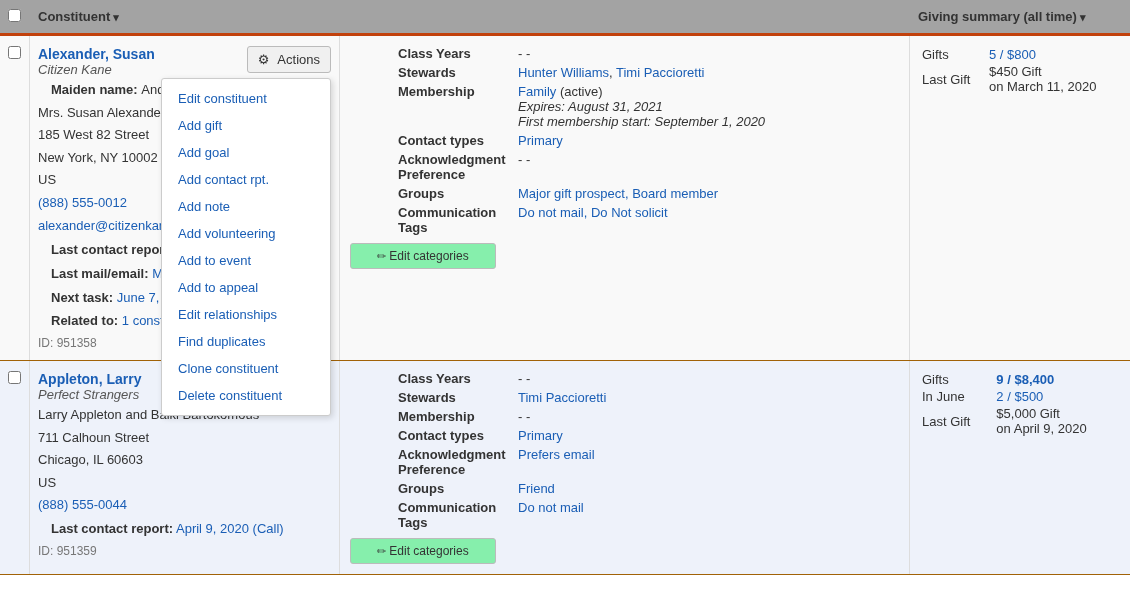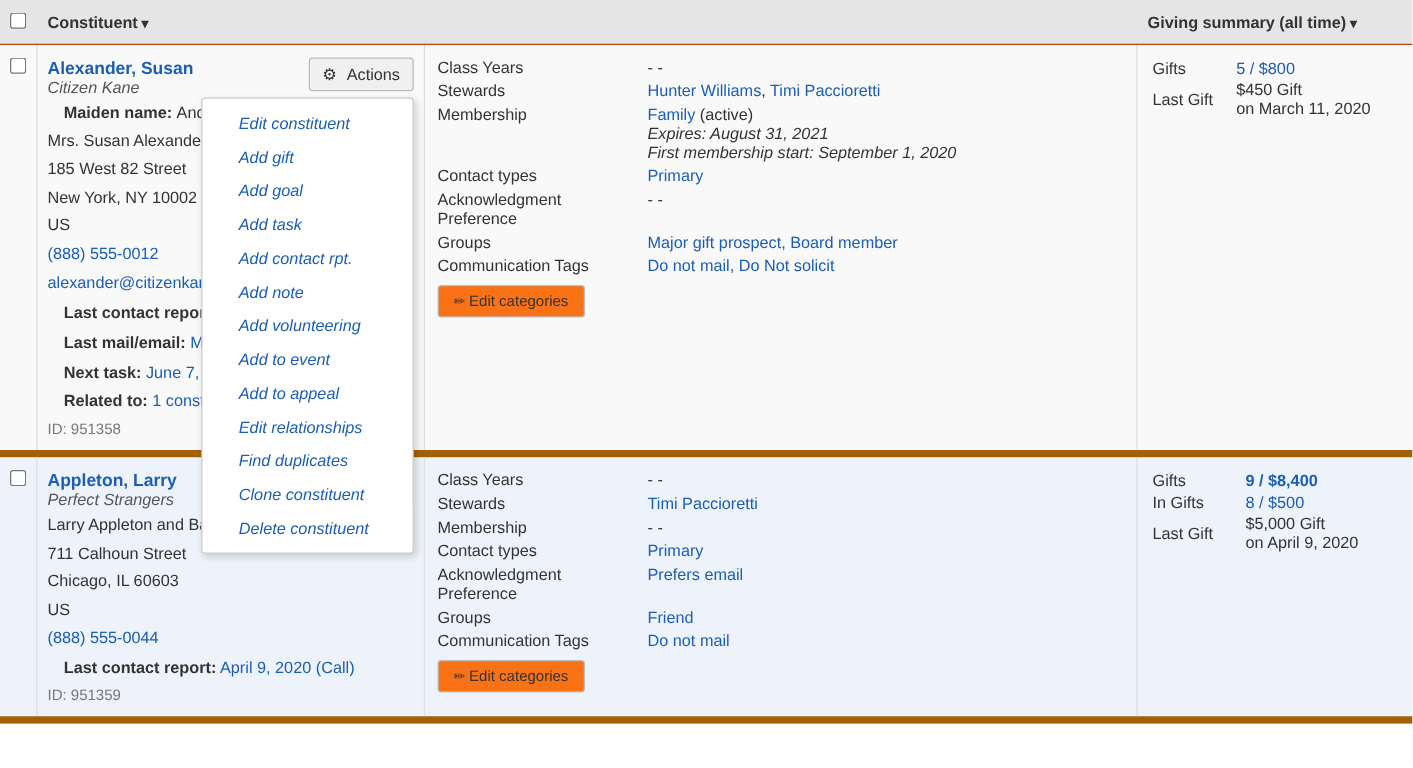--- a/index.html
+++ b/index.html
@@ -1,32 +1,32 @@
 <!DOCTYPE html>
 <html><head>
   <meta charset="utf-8">
   <style>
     * { box-sizing: border-box; margin: 0; padding: 0; }
     body { font-family: Arial, sans-serif; font-size: 13px; color: #333; background: #fff; width: 1130px; }
 
     .table-header {
       display: flex;
-      background: #e5e5e5;
-      border-bottom: 1px solid #c2410c;
+      background: #a3a3a3;
+      border-bottom: 3px solid #c2410c;
       align-items: center;
       min-height: 36px;
     }
     .col-check { width: 30px; min-width: 30px; padding: 8px; }
     .col-constituent { flex: 0 0 310px; padding: 8px 8px; font-weight: bold; font-size: 13px; }
     .col-middle { flex: 1; padding: 8px; }
     .col-giving { flex: 0 0 220px; padding: 8px; font-weight: bold; font-size: 13px; }
 
     .constituent-row {
       display: flex;
-      border-bottom: 6px solid #a16207;
+      border-bottom: 1px solid #a16207;
       position: relative;
       background: #fff;
     }
     .constituent-row:nth-child(even) { background: #f9f9f9; }
 
     .cell-check {
       width: 30px; min-width: 30px;
       padding: 10px 8px;
       border-right: 1px solid #ddd;
     }
@@ -73,43 +73,42 @@
     .dropdown-menu {
       position: absolute;
       top: 42px;
       right: 8px;
       background: #fff;
       border: 1px solid #ccc;
       border-radius: 3px;
       box-shadow: 2px 2px 6px rgba(0,0,0,0.15);
       z-index: 100;
       min-width: 170px;
-      padding: 6px 13px;
-      font-style: italic;
+      padding: 6px 0;
     }
     .dropdown-item {
       display: block;
       padding: 6px 16px;
       color: #1a5eb5;
       text-decoration: none;
       cursor: pointer;
       font-size: 13px;
     }
 
     .info-grid { display: grid; grid-template-columns: 160px 1fr; gap: 4px 8px; }
-    .info-label { font-weight: normal; color: #333; }
+    .info-label { font-weight: bold; color: #333; margin-left: 48px; }
     .info-value { color: #333; }
     .info-link { color: #1a5eb5; text-decoration: none; }
 
     .edit-categories-btn {
       margin-top: 8px;
-      background: #f97316;
+      background: #86efac;
       border: 1px solid #bbb;
       border-radius: 3px;
-      padding: 5px 12px;
+      padding: 5px 26px;
       font-size: 12px;
       cursor: pointer;
       color: #333;
     }
 
     .gear-icon::before { content: "⚙"; margin-right: 3px; }
     .pencil-icon::before { content: "✏ "; font-size: 11px; }
 
     .chevron::after { content: "▾"; margin-left: 3px; font-size: 11px; }
 
@@ -167,21 +166,20 @@
     <button class="actions-btn">
       <span class="gear-icon"></span>
       <span>Actions</span>
     </button>
 
     
     <div class="dropdown-menu" id="dropdown1">
       <a class="dropdown-item">Edit constituent</a>
       <a class="dropdown-item">Add gift</a>
       <a class="dropdown-item">Add goal</a>
-      <a class="dropdown-item">Add task</a>
       <a class="dropdown-item">Add contact rpt.</a>
       <a class="dropdown-item">Add note</a>
       <a class="dropdown-item">Add volunteering</a>
       <a class="dropdown-item">Add to event</a>
       <a class="dropdown-item">Add to appeal</a>
       <a class="dropdown-item">Edit relationships</a>
       <a class="dropdown-item">Find duplicates</a>
       <a class="dropdown-item">Clone constituent</a>
       <a class="dropdown-item">Delete constituent</a>
     </div>
@@ -292,22 +290,22 @@
   </div>
 
   <div class="cell-giving">
     <table style="border-collapse:collapse; width:100%;">
       <tbody>
           <tr>
         <td style="padding:1px 4px;">Gifts</td>
         <td style="padding:1px 4px;font-weight:bold;"><a class="constituent-link">9 / $8,400</a></td>
       </tr>
       <tr>
-        <td style="padding:1px 4px;">In Gifts</td>
-        <td style="padding:1px 4px;"><a class="constituent-link">8 / $500</a></td>
+        <td style="padding:1px 4px;">In June</td>
+        <td style="padding:1px 4px;"><a class="constituent-link">2 / $500</a></td>
       </tr>
       <tr>
         <td style="padding:1px 4px;">Last Gift</td>
         <td style="padding:1px 4px;">
           <span>$5,000 Gift</span><br>
           <span>on April 9, 2020</span>
         </td>
       </tr>
     </tbody>
       </table>

